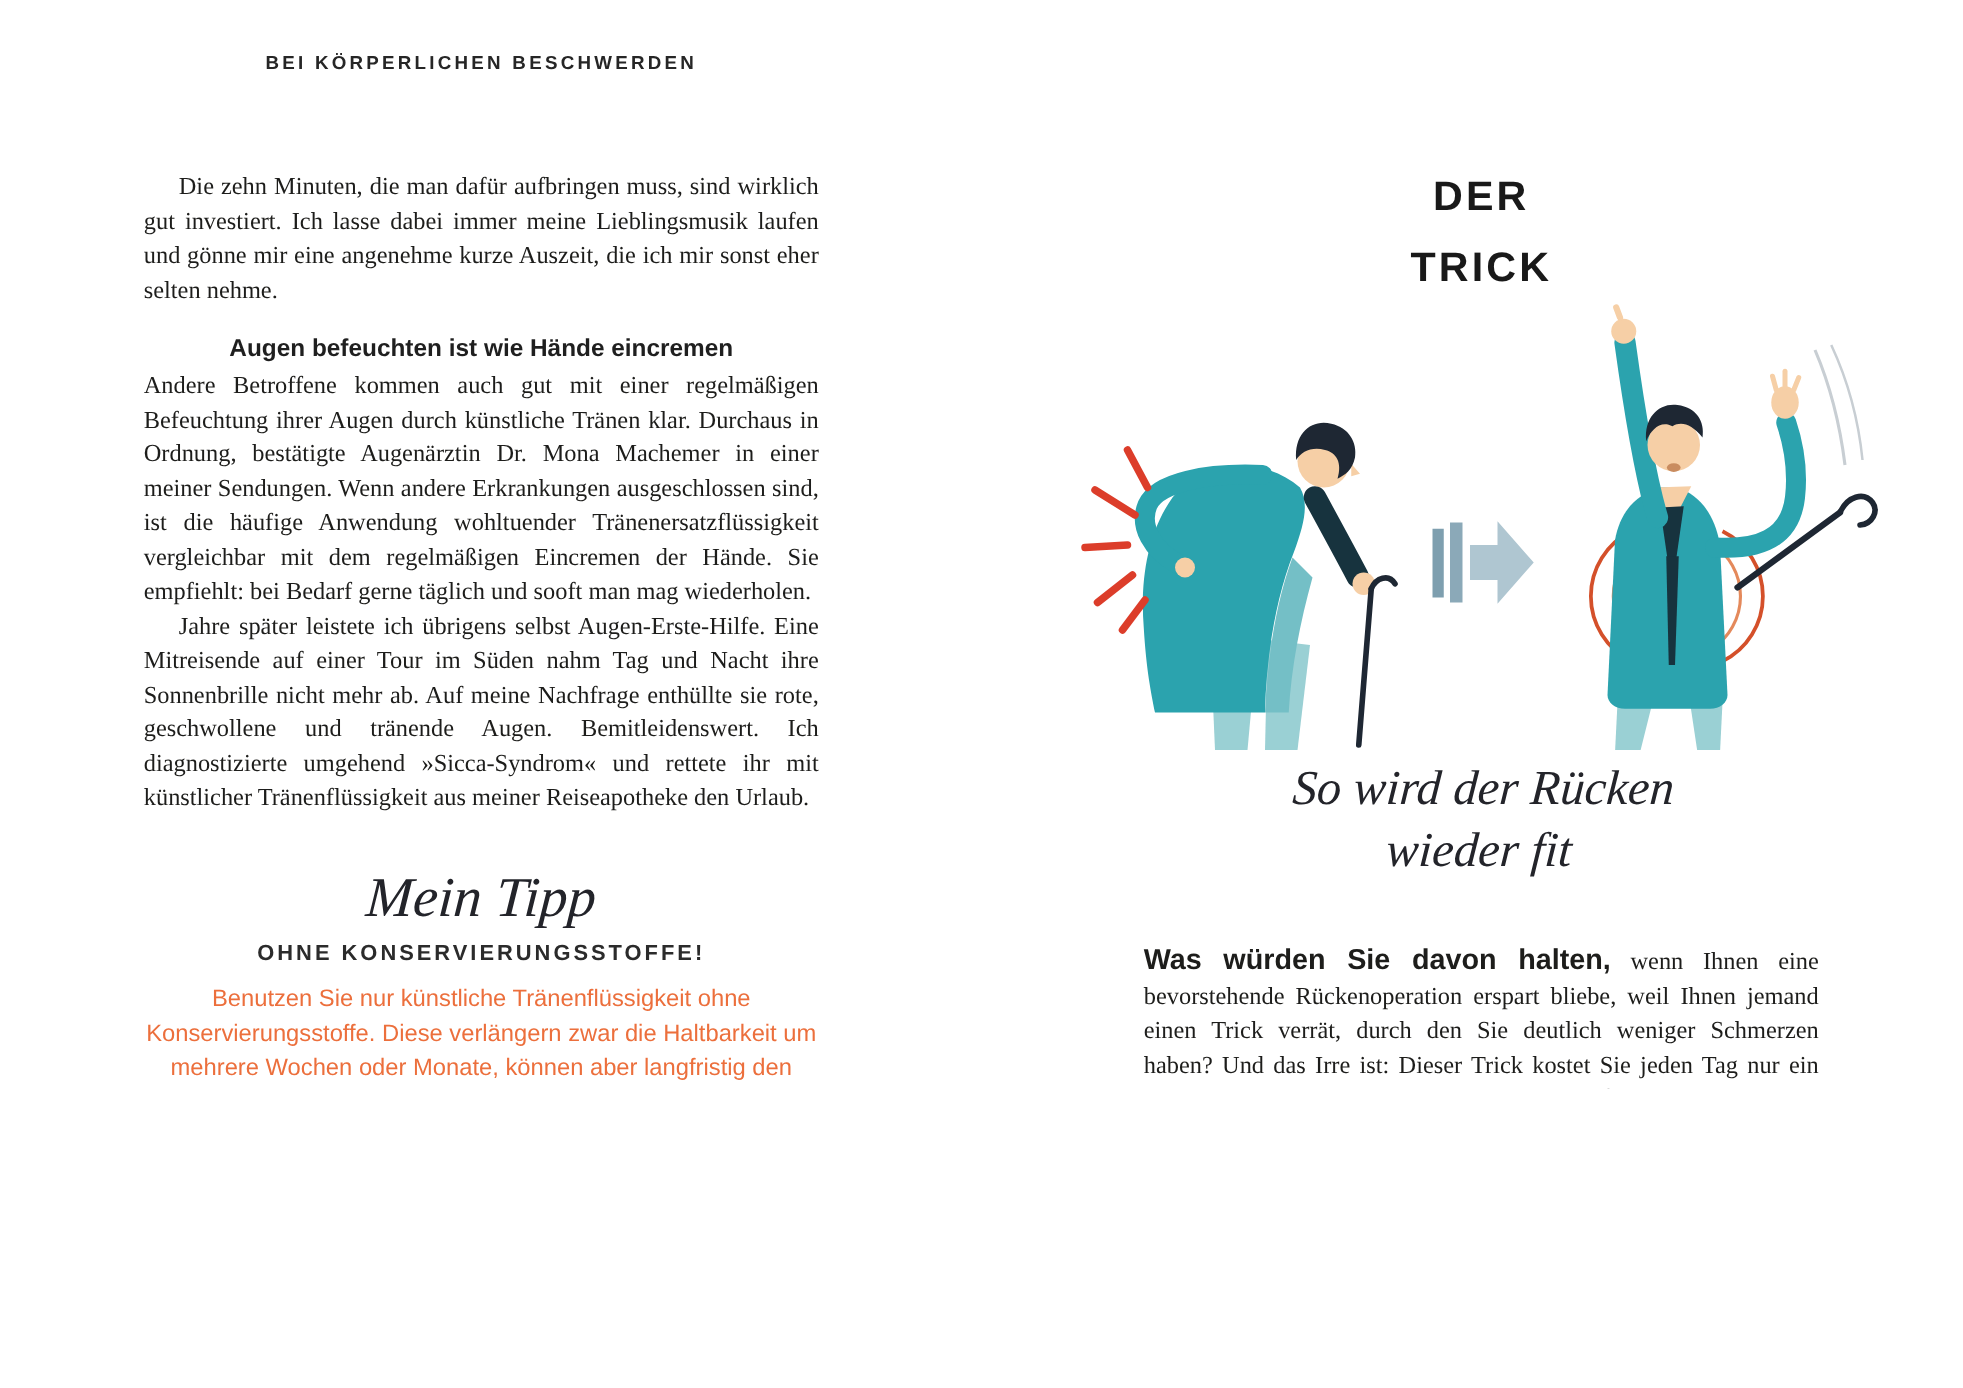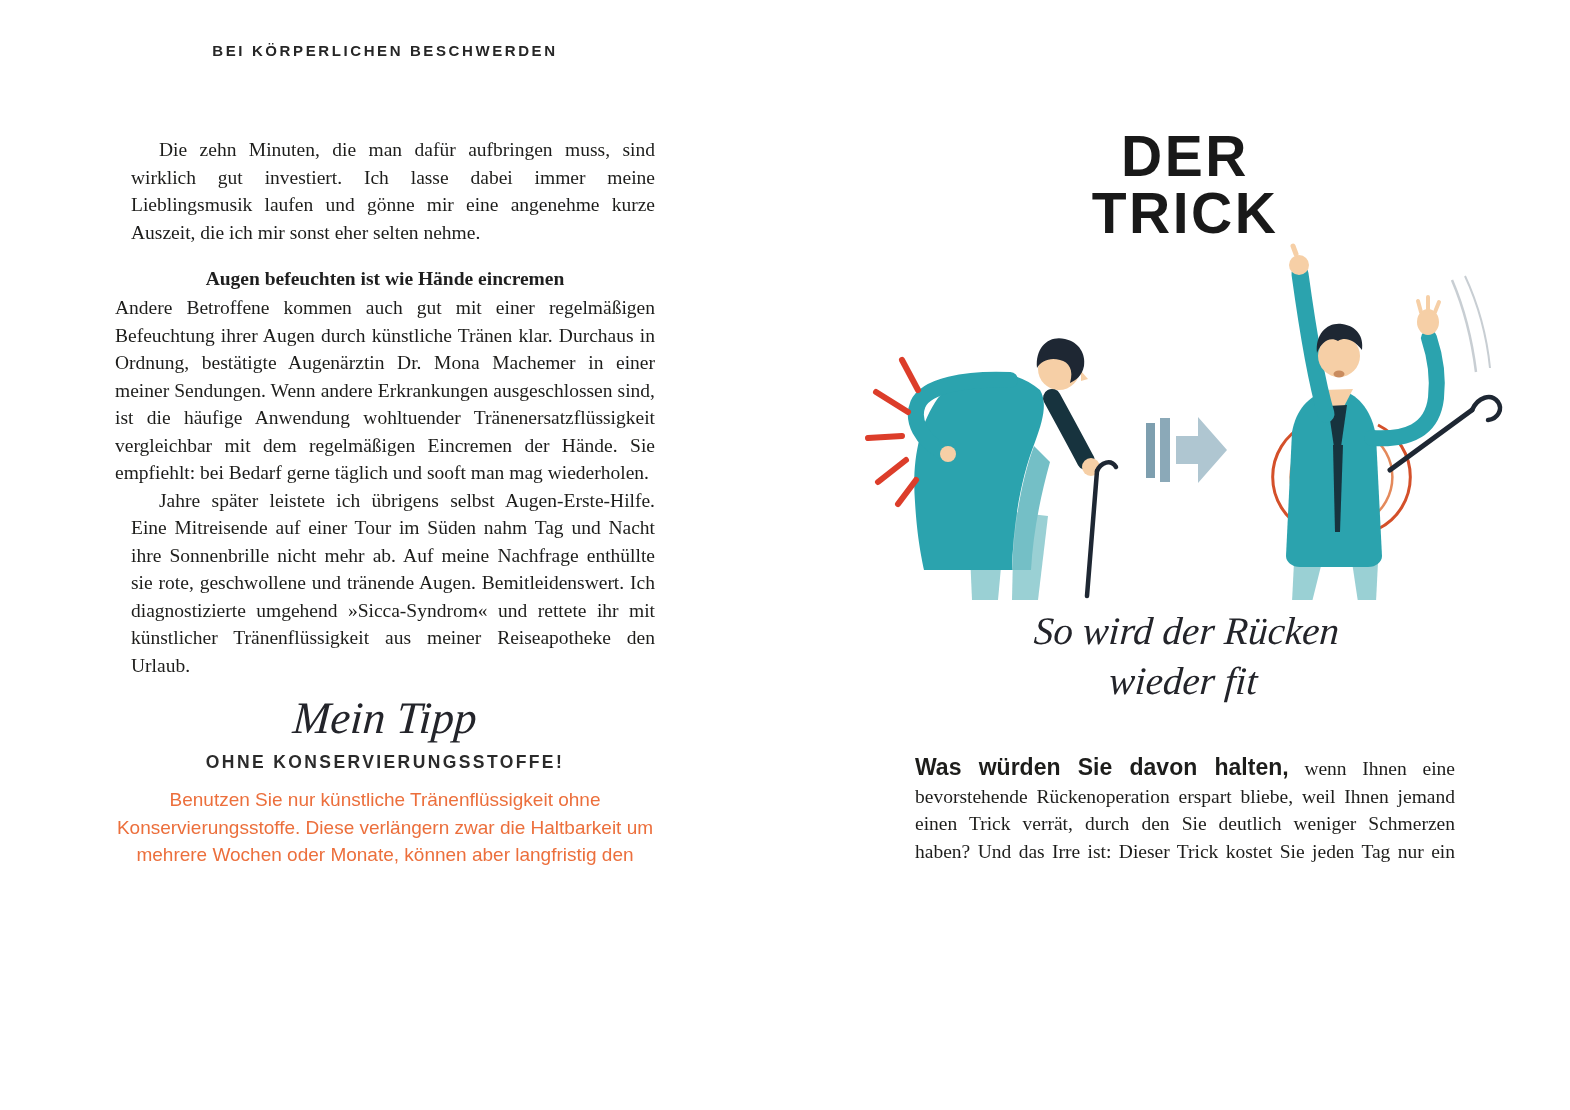--- a/index.html
+++ b/index.html
@@ -12,22 +12,22 @@
 
   
   .running-head{position:absolute;left:115px;width:540px;top:42px;text-align:center;
     font-family:"Liberation Sans",sans-serif;font-weight:700;font-size:15px;
     letter-spacing:2.6px;color:#262626;}
 
   
   .textflow{position:absolute;left:115px;width:540px;top:136px;}
   p.serif{margin:0;font-size:19.5px;line-height:27.5px;text-align:justify;
     hyphens:auto;-webkit-hyphens:auto;color:#1d1d1b;}
-  p.serif.indent{text-indent:28px;margin-left:16px;}
-  .subhead{margin:22px 0 4px 0;text-align:center;font-family:Liberation Serif, serif;
+  p.serif.indent{text-indent:28px;}
+  .subhead{margin:22px 0 4px 0;text-align:center;font-family:Liberation Sans, sans-serif;
     font-weight:700;font-size:19.5px;color:#1f1f1f;}
 
   
   .tip{position:absolute;left:115px;width:540px;top:688px;text-align:center;}
   .script{font-family:"Liberation Serif","DejaVu Serif",serif;font-style:italic;
     color:#23242a;}
   .tip .script{font-size:45px;line-height:60px;transform:skewX(-4deg);}
   .tip-caps{margin-top:4px;font-family:"Liberation Sans",sans-serif;font-weight:700;
     font-size:17.5px;letter-spacing:2.4px;color:#2b2b2b;}
   .tip-body{margin:13px 0 0 0;font-family:"Liberation Sans",sans-serif;font-weight:400;
@@ -35,21 +35,21 @@
   .tip-rule{margin:20px 0 0 0;border:none;border-top:2px solid #e0653a;width:540px;}
 
   
   .pagenum{position:absolute;left:115px;width:540px;top:1042px;text-align:left;
     font-family:"Liberation Sans",sans-serif;font-weight:700;font-size:17px;color:#1c1c1c;}
   .page-right .pagenum{left:130px;}
 
   
   .chapter-title{position:absolute;left:100px;top:128px;width:600px;margin:0;
     text-align:center;font-family:"Liberation Sans",sans-serif;font-weight:700;
-    font-size:57px;line-height:57px;letter-spacing:2.5px;color:#191919;}
+    font-size:33px;line-height:57px;letter-spacing:2.5px;color:#191919;}
   .chapter-title span{display:block;}
   .illo{position:absolute;left:75px;top:240px;width:660px;height:360px;}
   .caption{position:absolute;left:130px;top:606px;width:540px;text-align:center;
     font-size:39px;line-height:50px;transform:skewX(-4deg);}
   .caption span{display:block;}
   .body-right{position:absolute;left:130px;width:540px;top:754px;}
   .lead-in{font-family:"Liberation Sans",sans-serif;font-weight:700;font-size:23px;}
 </style>
 </head>
 <body>

